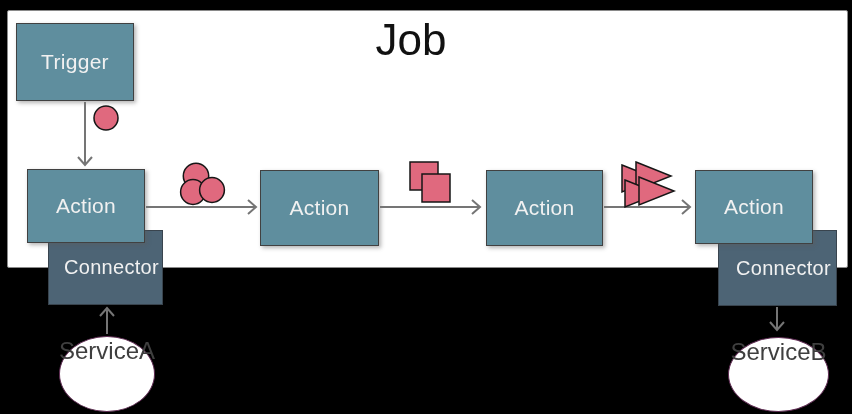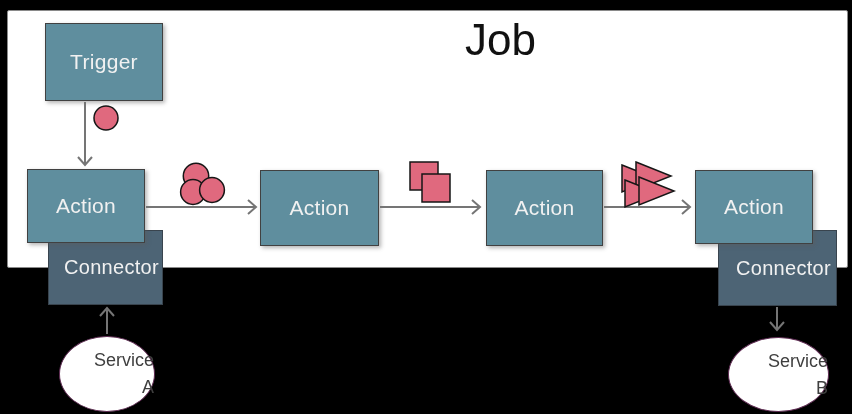--- a/index.html
+++ b/index.html
@@ -28,37 +28,37 @@
   }
   .stage{position:absolute;left:0;top:0;width:852px;height:414px;}
   .job-container{
     position:absolute;left:7px;top:10px;width:841px;height:258px;
     background:var(--container-bg);
     border:1px solid var(--container-border);
     border-radius:2px;
     z-index:0;
   }
   .job-title{
-    position:absolute;left:336px;top:14px;width:200px;
-    text-align:right;
+    position:absolute;left:311px;top:14px;width:200px;
+    text-align:center;
     font-size:44px;line-height:52px;font-weight:400;
     color:var(--title-text);
     z-index:1;
   }
   .node{
     position:absolute;
     background:var(--node-fill);
     border:1.5px solid var(--node-border);
     color:var(--node-text);
     display:flex;align-items:center;justify-content:center;
     font-size:21px;letter-spacing:.3px;
     box-shadow:2px 2px 4px rgba(90,90,90,.45);
     z-index:3;
   }
-  .trigger{left:45px;top:23px;width:118px;height:78px;}
+  .trigger{left:16px;top:23px;width:118px;height:78px;}
   .action-1{left:27px;top:169px;width:118px;height:74px;}
   .action-2{left:260px;top:170px;width:119px;height:76px;}
   .action-3{left:486px;top:170px;width:117px;height:76px;}
   .action-4{left:695px;top:170px;width:118px;height:74px;}
   .connector{
     position:absolute;
     background:var(--connector-fill);
     border:1.5px solid var(--connector-border);
     color:var(--node-text);
     display:flex;align-items:center;justify-content:center;
@@ -67,22 +67,22 @@
     padding-left:12px;
   }
   .connector-a{left:48px;top:230px;width:115px;height:75px;}
   .connector-b{left:718px;top:230px;width:119px;height:76px;}
   .service{
     position:absolute;
     background:var(--service-fill);
     border:1.5px solid var(--service-border);
     border-radius:50%;
     color:var(--service-text);
-    display:flex;flex-direction:column;align-items:flex-end;justify-content:center;
-    font-size:18px;line-height:27px;
+    display:flex;align-items:flex-start;justify-content:center;
+    font-size:24px;line-height:27px;
     z-index:2;
   }
   .service-a{left:59px;top:336px;width:96px;height:76px;}
   .service-b{left:728px;top:337px;width:101px;height:75px;}
   svg.overlay{position:absolute;left:0;top:0;z-index:4;pointer-events:none;}
   .arrow-line{stroke:var(--arrow);stroke-width:2;fill:none;}
   .token{fill:var(--token-fill);stroke:var(--token-border);stroke-width:1.5;}
 </style>
 </head>
 <body>

